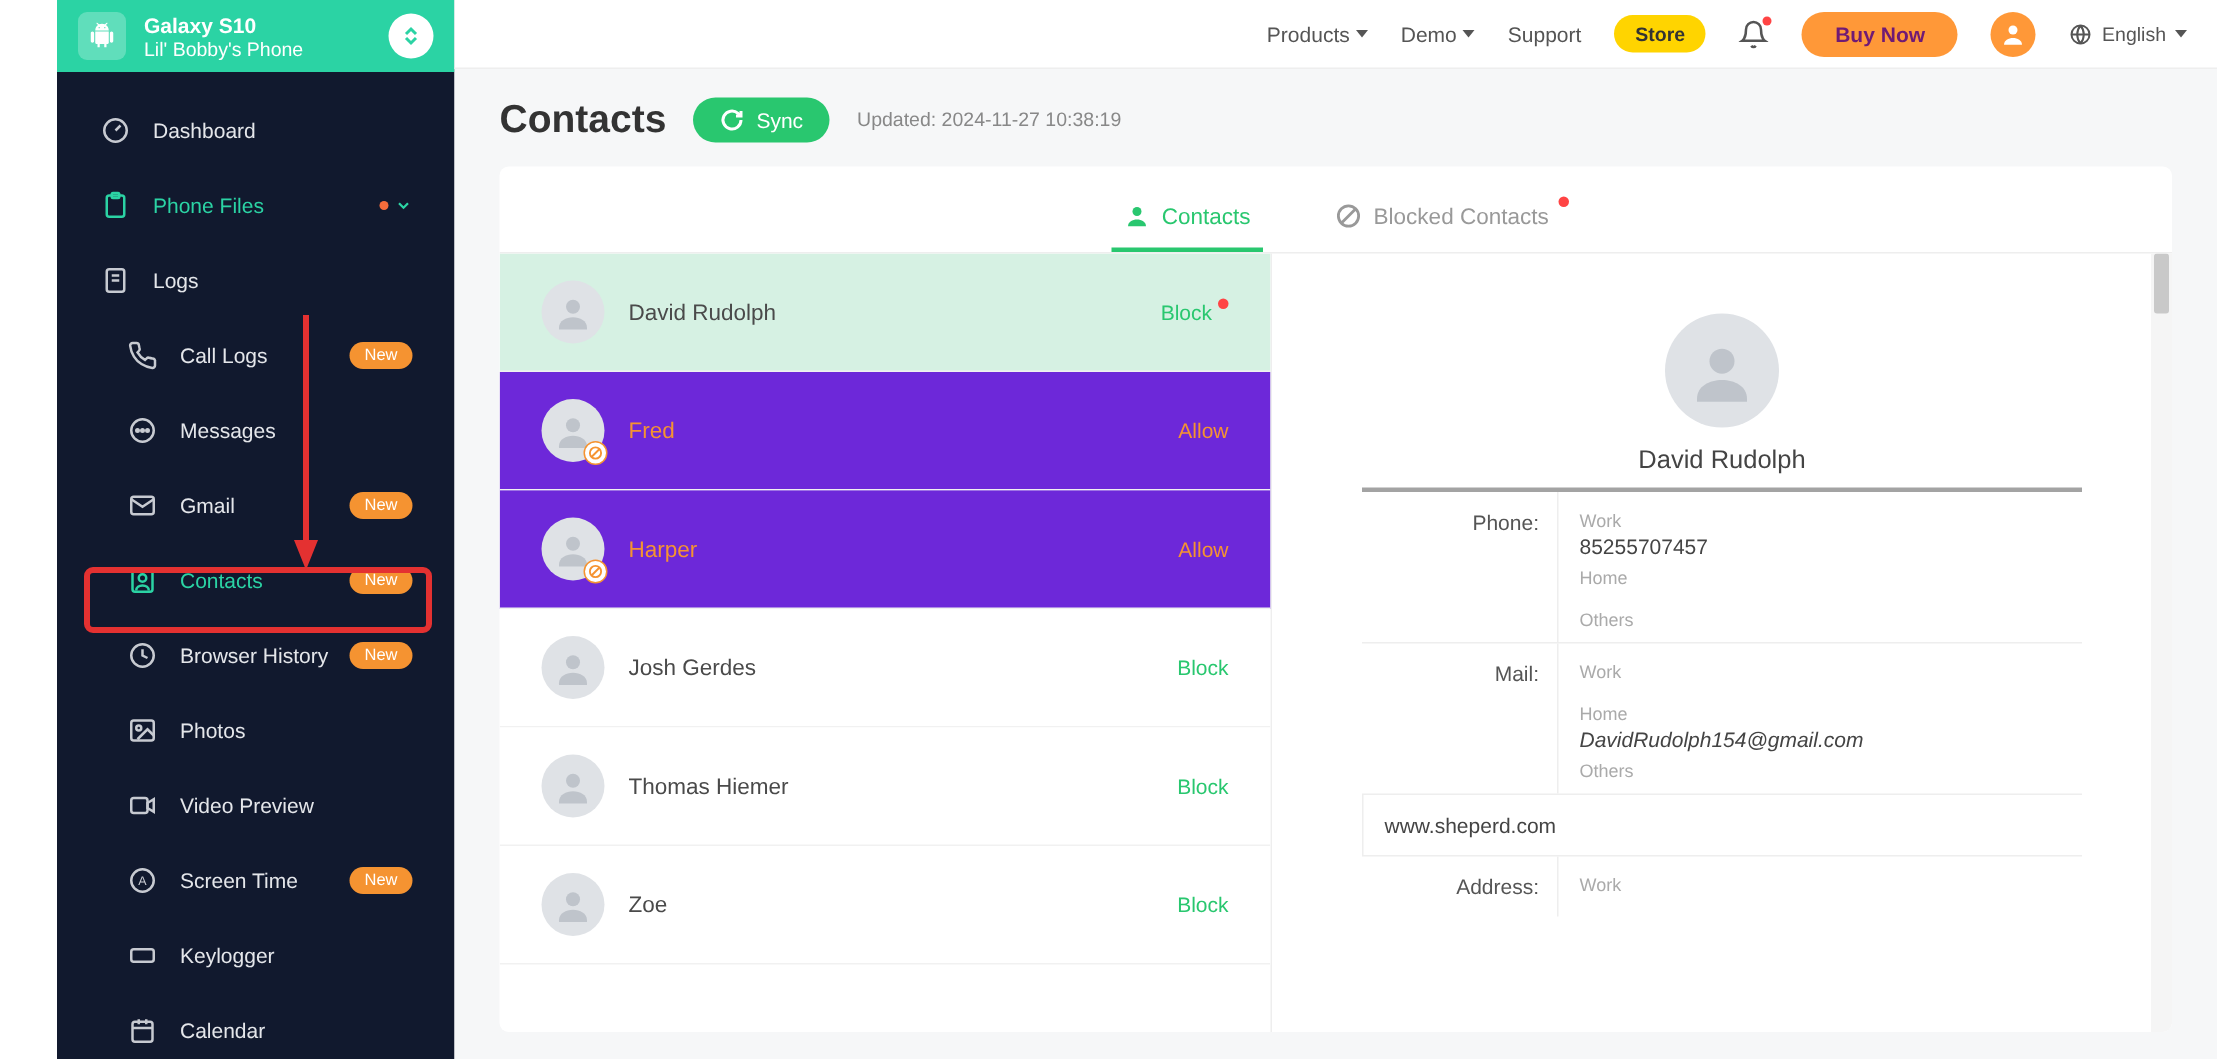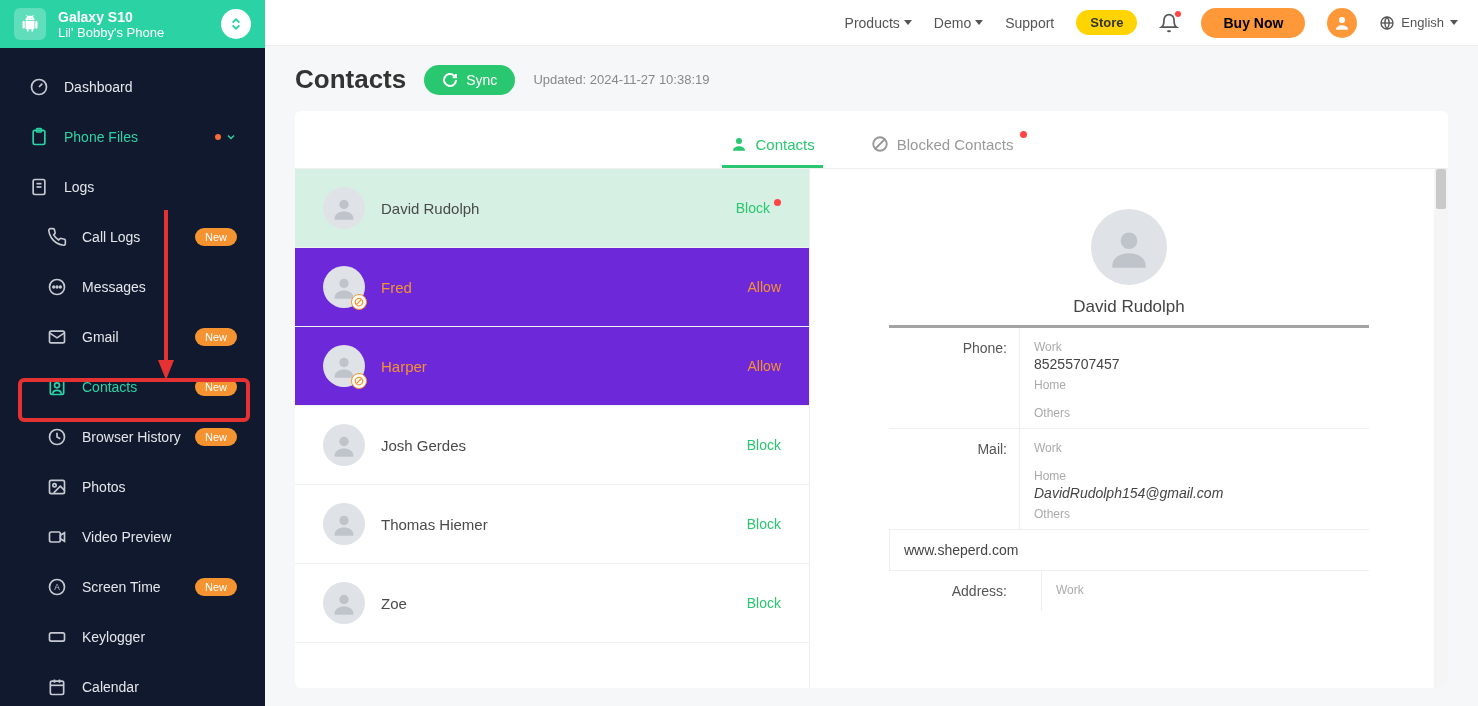--- a/index.html
+++ b/index.html
@@ -1,18 +1,18 @@
 <!DOCTYPE html>
 <html><head>
 <meta charset="utf-8">
 <style>
   * { box-sizing: border-box; margin: 0; padding: 0; }
   body { font-family: -apple-system, BlinkMacSystemFont, "Segoe UI", Arial, sans-serif; background: #fff; color: #333; width: 1478px; height: 706px; overflow: hidden; }
 
-  .app { display: flex; height: 100%; }
+  .app { display: flex; height: 100%; padding-left: 38px; }
 
   
   .sidebar { width: 265px; background: #11192e; color: #fff; display: flex; flex-direction: column; position: relative; }
   .sidebar-header { background: #2bd3a4; padding: 8px 14px; display: flex; align-items: center; gap: 12px; }
   .sidebar-header .device-badge { width: 32px; height: 32px; background: rgba(255,255,255,.25); border-radius: 6px; display: flex; align-items: center; justify-content: center; color: #fff; }
   .sidebar-header .device-info { flex: 1; font-size: 13px; }
   .sidebar-header .device-info .dname { font-weight: 600; font-size: 14px; }
   .sidebar-header .swap { width: 30px; height: 30px; background: #fff; border-radius: 50%; color: #2bd3a4; display:flex;align-items:center;justify-content:center; }
 
   .nav { padding-top: 14px; overflow-y: auto; }
@@ -29,21 +29,21 @@
 
   .highlight-box { position: absolute; border: 4px solid #e43131; border-radius: 6px; pointer-events: none; z-index: 50; }
   .arrow-down { position: absolute; color: #e43131; pointer-events: none; z-index: 50; }
 
   
   .main { flex: 1; display: flex; flex-direction: column; background: #f6f7f8; min-width: 0; position:relative; }
 
   .topbar { background: #fff; height: 46px; display: flex; align-items: center; justify-content: flex-end; padding: 0 20px; gap: 22px; border-bottom: 1px solid #eee; }
   .topbar .titem { font-size: 14px; color: #555; display:flex; align-items:center; gap:4px; cursor:pointer; }
   .store-badge { background: #ffd400; color:#333; padding: 5px 14px; border-radius: 14px; font-size: 13px; font-weight:600; }
-  .buy-now { background: #ff9838; color:#000000; padding: 7px 22px; border-radius: 18px; font-size: 14px; font-weight:600; }
+  .buy-now { background: #ff9838; color:#701a75; padding: 7px 22px; border-radius: 18px; font-size: 14px; font-weight:600; }
   .topbar .bell { position:relative; width:20px;height:20px; color:#555;}
   .topbar .bell .rdot { position:absolute; top:-2px; right:-2px; width:6px;height:6px;background:#f44;border-radius:50%;}
   .topbar .avatar { width:30px;height:30px;background:#ff9838;border-radius:50%;display:flex;align-items:center;justify-content:center;color:#fff;}
   .lang { display:flex;align-items:center;gap:6px;font-size:13px;color:#555; }
 
   .content { padding: 18px 30px; flex:1; display:flex; flex-direction:column; min-height:0; }
   .page-head { display:flex; align-items:center; gap:18px; margin-bottom: 16px; }
   .page-title { font-size: 26px; font-weight:600; color:#333; }
   .sync-btn { background:#29c76f; color:#fff; border:none; padding:7px 18px; border-radius:18px; font-size:14px; display:flex;align-items:center;gap:8px; cursor:pointer;}
   .updated { font-size:13px; color:#888; }
@@ -448,21 +448,21 @@
                     <div class="lbl" style="margin-top:14px;">Home</div>
                     <div class="val" style="word-break:break-all;font-style:italic;">DavidRudolph154@gmail.com</div>
                     <div class="lbl">Others</div>
                   </div>
                 </div>
                 <div class="drow">
                   <div class="vwrap">
                     <div class="val" style="margin-top:6px;">www.sheperd.com</div>
                   </div>
                 </div>
-                <div class="drow" style="border-bottom:none;gap:22px;">
+                <div class="drow" style="border-bottom:none;">
                   <div class="k">Address:</div>
                   <div class="vwrap">
                     <div class="lbl">Work</div>
                   </div>
                 </div>
               </div>
             </div>
             <div class="detail-scrollbar">
                 <div class="thumb"></div>
               </div>

